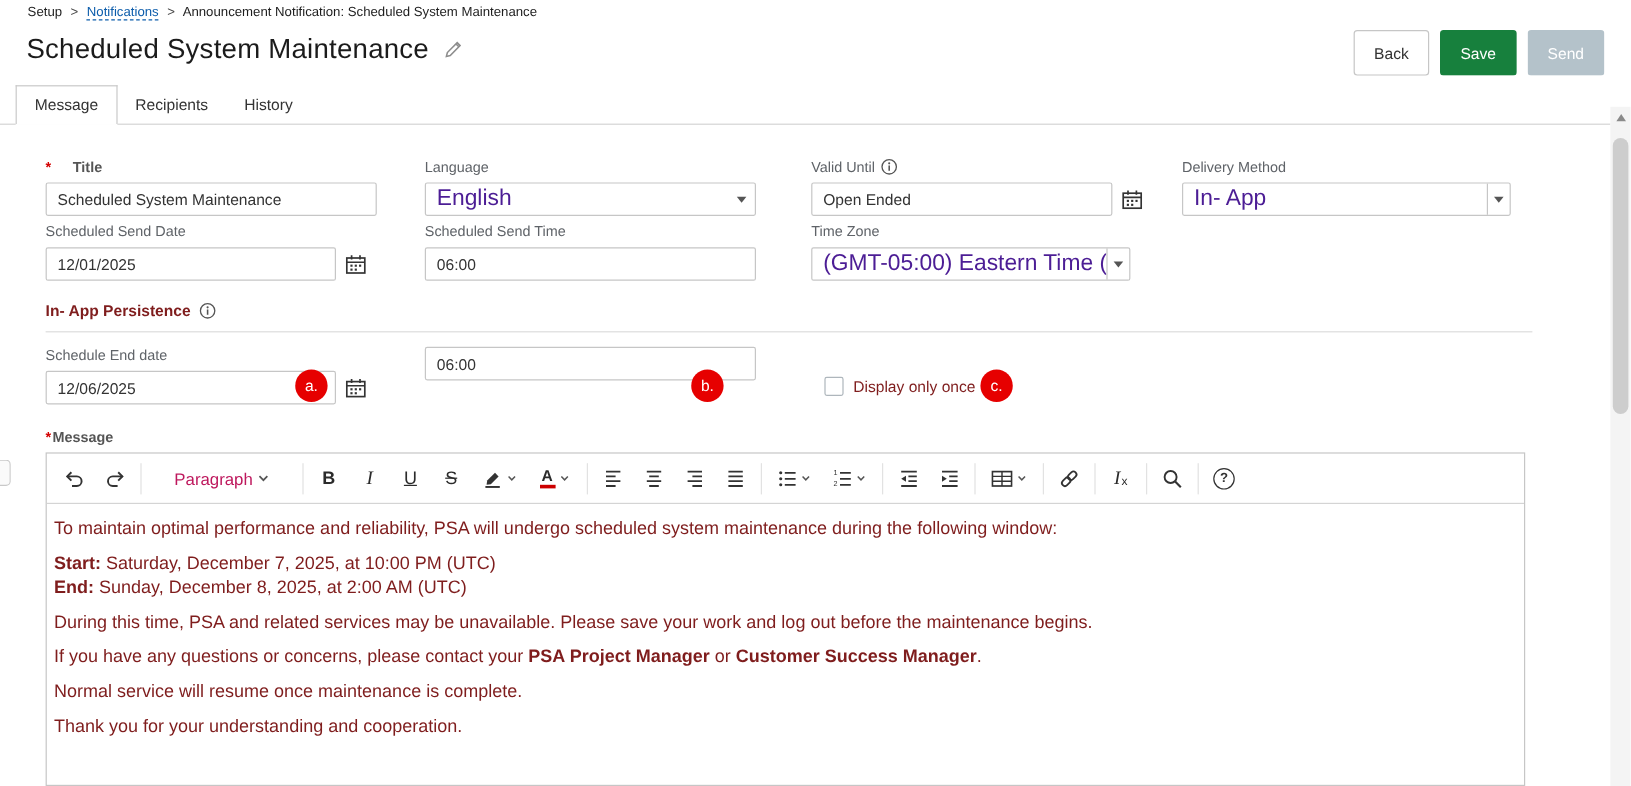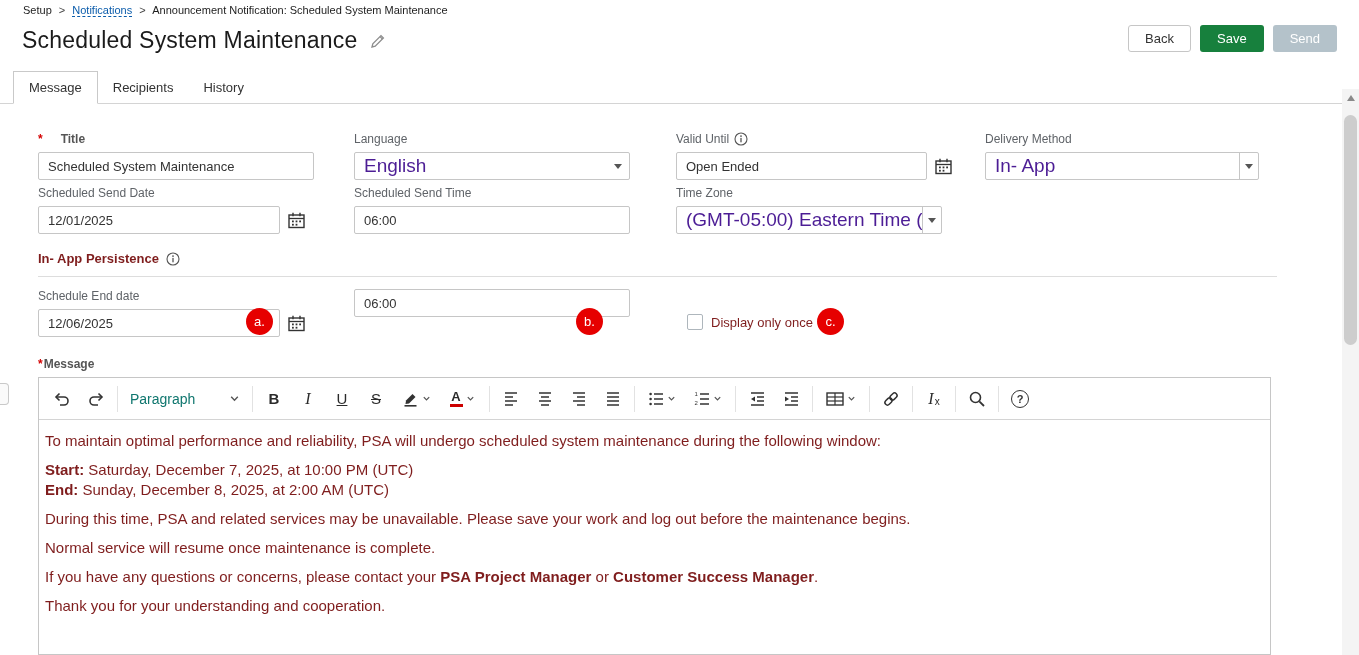--- a/index.html
+++ b/index.html
@@ -12,21 +12,21 @@
 
   
   .breadcrumb{position:absolute;left:23px;top:4px;font-size:11px;color:#1d1d1d;white-space:nowrap;}
   .breadcrumb .sep{margin:0 4px;color:#444;}
   .crumb-link{color:var(--c-link);text-decoration:none;border-bottom:1px dashed var(--c-link);cursor:pointer;}
 
   
   .title-row{position:absolute;left:22px;top:27px;display:flex;align-items:center;gap:12px;}
   .page-title{font-size:23px;color:#1b1b1b;font-weight:400;letter-spacing:.2px;}
   .top-buttons{position:absolute;right:22px;top:25px;display:flex;gap:9px;}
-  .btn{height:27px;padding:0 16px;font-size:13px;border-radius:3px;border:1px solid transparent;font-family:inherit;cursor:pointer;}
+  .btn{height:38px;padding:0 16px;font-size:13px;border-radius:3px;border:1px solid transparent;font-family:inherit;cursor:pointer;}
   .btn-back{background:#fff;border-color:#c6c6c6;color:#333;}
   .btn-save{background:var(--c-save);color:#fff;}
   .btn-send{background:var(--c-send);color:#fff;cursor:default;}
 
   
   .tabbar{position:absolute;left:0;top:72px;width:1342px;height:32px;border-bottom:1px solid #d4d4d4;display:flex;align-items:flex-end;padding-left:13px;}
   .tab{height:32px;display:flex;align-items:center;padding:0 15px;font-size:13px;color:#333;cursor:pointer;background:transparent;}
   .tab.active{border:1px solid #c9c9c9;border-bottom:1px solid #fff;background:#fff;height:33px;margin-bottom:-1px;}
 
   
@@ -50,21 +50,21 @@
   .badge{position:absolute;width:27px;height:27px;border-radius:50%;background:var(--c-badge);color:#fff;font-size:13px;display:flex;align-items:center;justify-content:center;z-index:6;}
 
   .checkbox-row{position:absolute;left:687px;top:314px;display:flex;align-items:center;gap:8px;}
   .checkbox{appearance:none;-webkit-appearance:none;width:16px;height:16px;border:1px solid #aeb6bc;background:#fff;border-radius:2px;cursor:pointer;margin:0;}
   .checkbox-label{font-size:13px;color:#7f1d1d;text-align:right;}
 
   
   .editor{position:absolute;left:38px;top:377px;width:1233px;height:278px;border:1px solid #c6c6c6;background:#fff;overflow:hidden;}
   .toolbar{height:42px;border-bottom:1px solid #d4d4d4;display:flex;align-items:center;padding:0 6px;}
   .tbtn{min-width:34px;height:34px;background:none;border:none;display:flex;align-items:center;justify-content:center;gap:3px;font-family:inherit;font-size:15px;color:#2b2b2b;cursor:pointer;}
-  .tbtn.para{width:126px;justify-content:space-between;padding:0 8px;font-size:14px;color:#0f766e;}
+  .tbtn.para{width:126px;padding:0 8px;font-size:14px;color:#be185d;}
   .tsep{width:1px;height:26px;background:#e2e2e2;margin:0 4px;flex:none;}
   .glyph-b{font-weight:bold;font-size:15px;}
   .glyph-i{font-family:"Liberation Serif",serif;font-style:italic;font-size:16px;}
   .glyph-u{text-decoration:underline;font-size:15px;}
   .glyph-s{text-decoration:line-through;font-size:15px;}
   .fontcolor{display:flex;flex-direction:column;align-items:center;line-height:1;}
   .fontcolor .a{font-size:13px;font-weight:bold;}
   .fontcolor .bar{width:13px;height:3px;background:#c00;margin-top:1px;}
   .rmf{display:flex;align-items:flex-end;}
   .rmf .main{font-family:"Liberation Serif",serif;font-style:italic;font-size:16px;}
@@ -438,22 +438,22 @@
 
       <button class="tbtn">
         <span class="help-circle">?</span>
       </button>
     </div>
 
     <div class="editor-content">
         <p><span>To maintain optimal performance and reliability, PSA will undergo scheduled system maintenance during the following window:</span></p>
         <p><strong>Start:</strong><span> Saturday, December 7, 2025, at 10:00 PM (UTC)</span><br><strong>End:</strong><span> Sunday, December 8, 2025, at 2:00 AM (UTC)</span></p>
         <p><span>During this time, PSA and related services may be unavailable. Please save your work and log out before the maintenance begins.</span></p>
+        <p><span>If you have any questions or concerns, please contact your </span><strong>PSA Project Manager</strong><span> or </span><strong>Customer Success Manager</strong><span>.</span></p>
         <p><span>Normal service will resume once maintenance is complete.</span></p>
-        <p><span>If you have any questions or concerns, please contact your </span><strong>PSA Project Manager</strong><span> or </span><strong>Customer Success Manager</strong><span>.</span></p>
         <p><span>Thank you for your understanding and cooperation.</span></p>
       </div>
   </div>
 
   <div class="left-handle"></div>
 
   <div class="scrollbar">
     <div class="scroll-up">
         <span class="tri-up"></span>
       </div>

